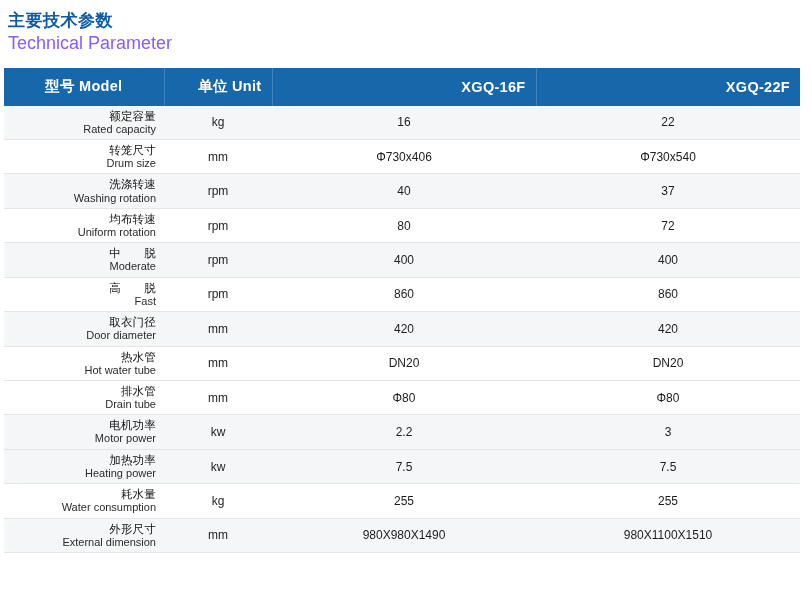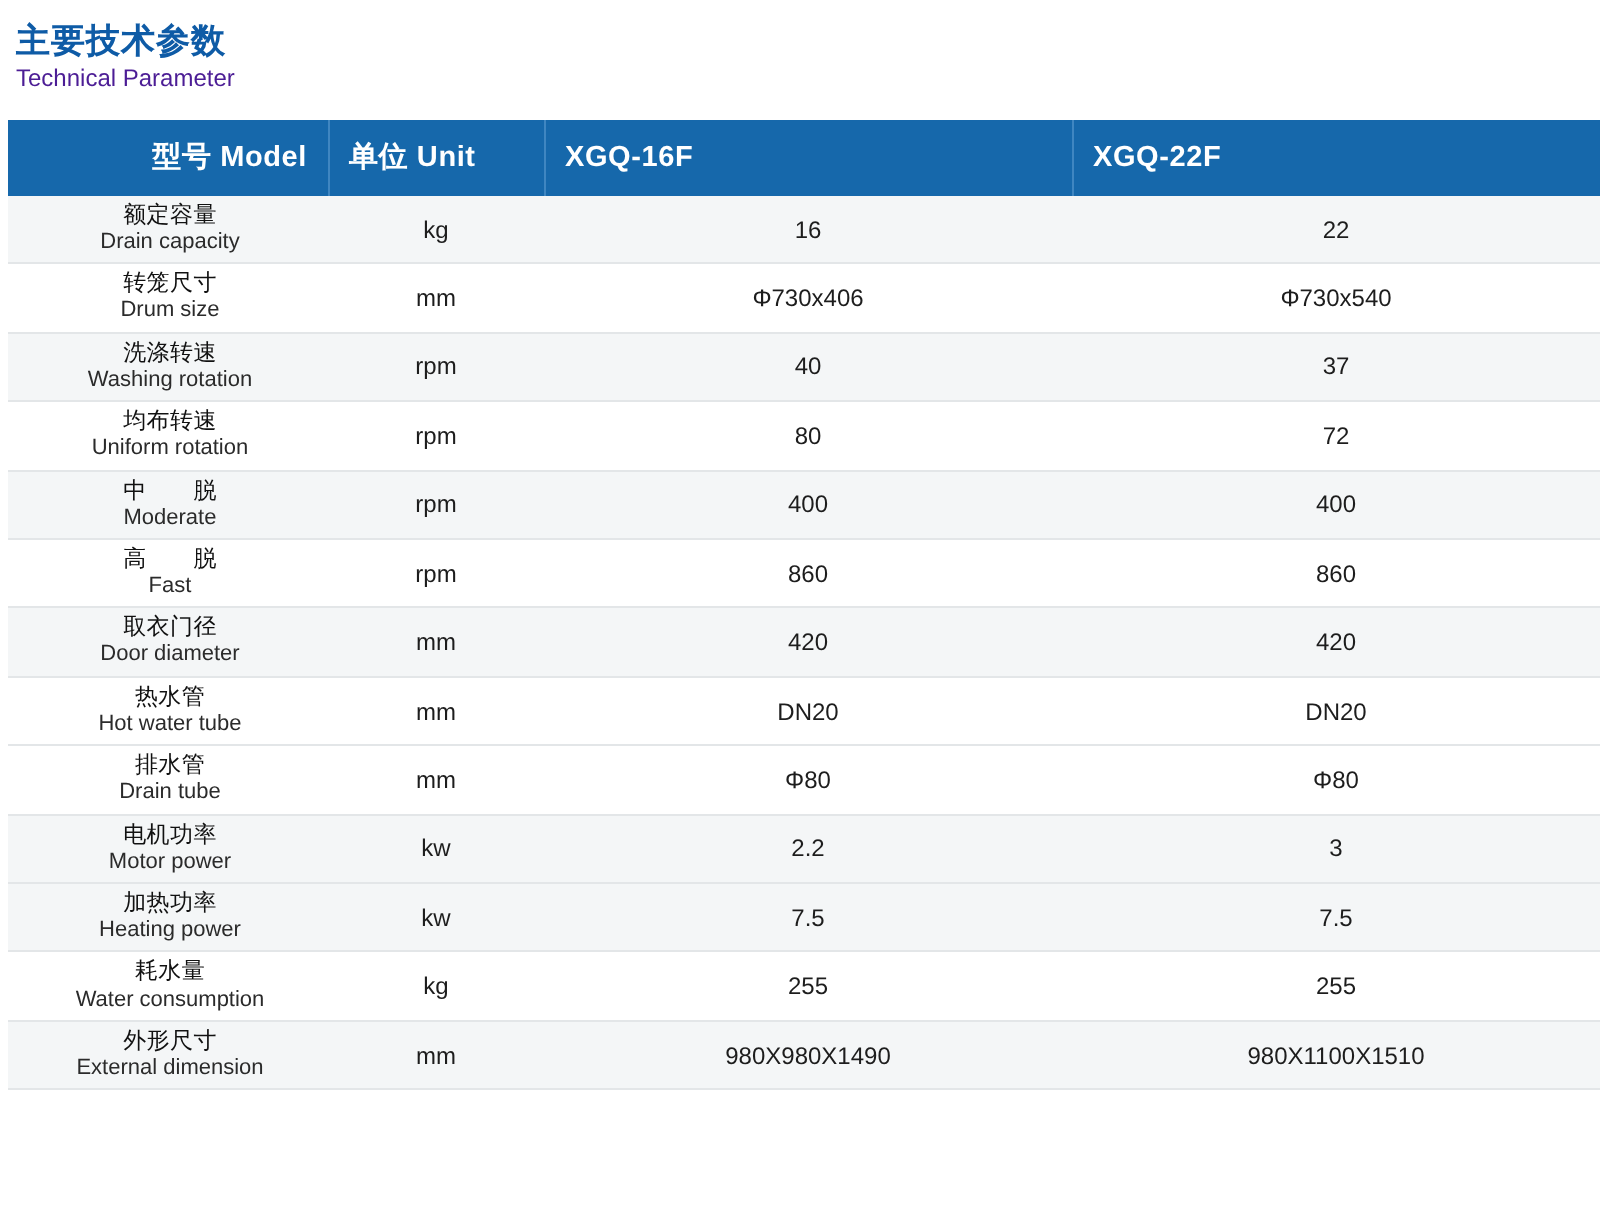--- a/index.html
+++ b/index.html
@@ -25,22 +25,22 @@
     padding: 0 4px 8px 4px;
   }
   .title-cn {
     font-size: 17px;
     font-weight: bold;
     color: #0e5ba6;
     letter-spacing: 0.5px;
     line-height: 1.25;
   }
   .title-en {
-    font-size: 12px;
-    color: #4c1d95;
+    font-size: 18px;
+    color: #8b5cf6;
     line-height: 1.3;
     margin-top: 1px;
   }
   table.spec {
     width: 796px;
     border-collapse: collapse;
     table-layout: fixed;
     margin-top: 4px;
   }
   table.spec col.c0 { width: 160px; }
@@ -49,42 +49,42 @@
   table.spec col.c3 { width: 264px; }
 
   thead th {
     background: #1668ab;
     color: #ffffff;
     font-size: 14.5px;
     font-weight: bold;
     height: 38px;
     padding: 0 10px;
     border-right: 1px solid #3f86c1;
-    text-align: left;
+    text-align: right;
     vertical-align: middle;
     letter-spacing: 0.3px;
   }
   thead th.left {
-    text-align: right;
+    text-align: center;
   }
   thead th:last-child { border-right: none; }
 
   tbody td {
     border-bottom: 1px solid #e3e6e8;
     height: 30px;
     font-size: 11px;
     color: #1d1d1d;
     vertical-align: middle;
     padding: 3px 8px;
     box-sizing: border-box;
   }
   tbody tr.odd td { background: #f4f6f7; }
   tbody tr.even td { background: #ffffff; }
   td.name {
-    text-align: center;
+    text-align: right;
     line-height: 1.22;
     padding-left: 10px;
   }
   td.name .cn {
     display: block;
     font-size: 11.5px;
     color: #111111;
     letter-spacing: 0.2px;
   }
   td.name .en {
@@ -121,21 +121,21 @@
         <th>单位 Unit</th>
         <th>XGQ-16F</th>
         <th>XGQ-22F</th>
       </tr>
     </thead>
     <tbody>
 
       <tr class="odd">
         <td class="name">
           <span class="cn">额定容量</span>
-          <span class="en">Drain capacity</span>
+          <span class="en">Rated capacity</span>
         </td>
         <td class="unit">kg</td>
         <td class="val">16</td>
         <td class="val">22</td>
       </tr>
 
       <tr class="even">
         <td class="name">
           <span class="cn">转笼尺寸</span>
           <span class="en">Drum size</span>

